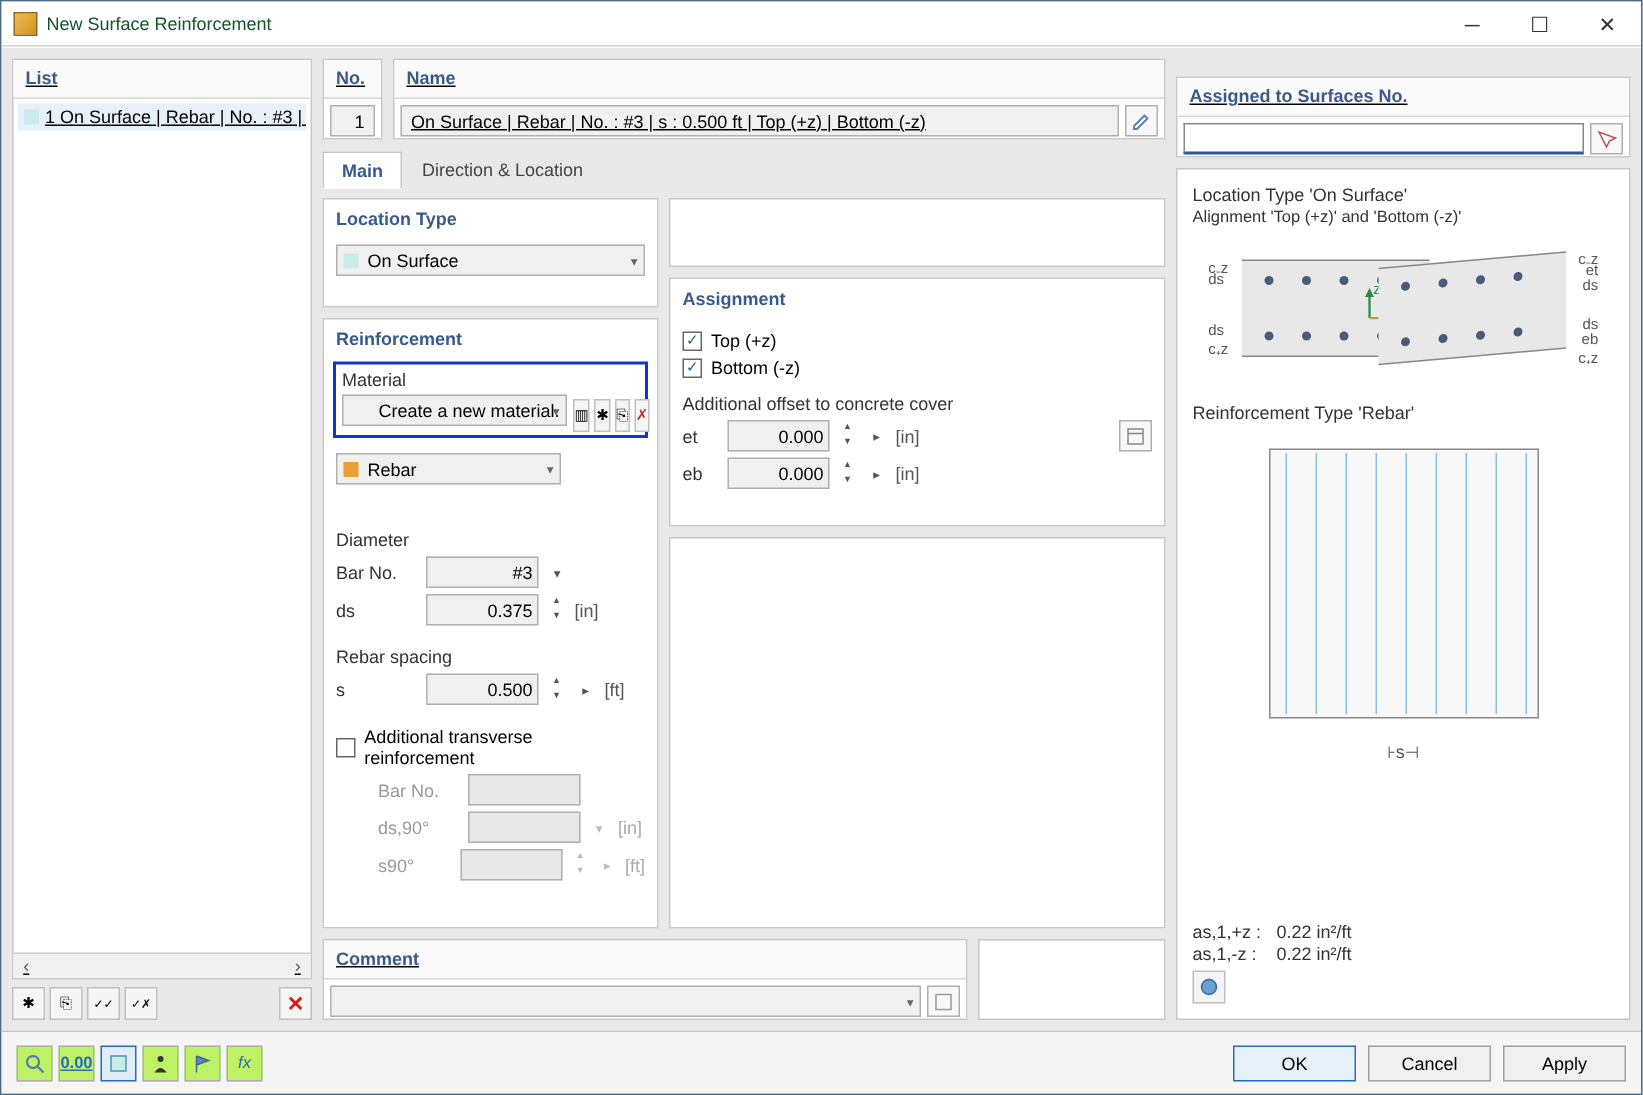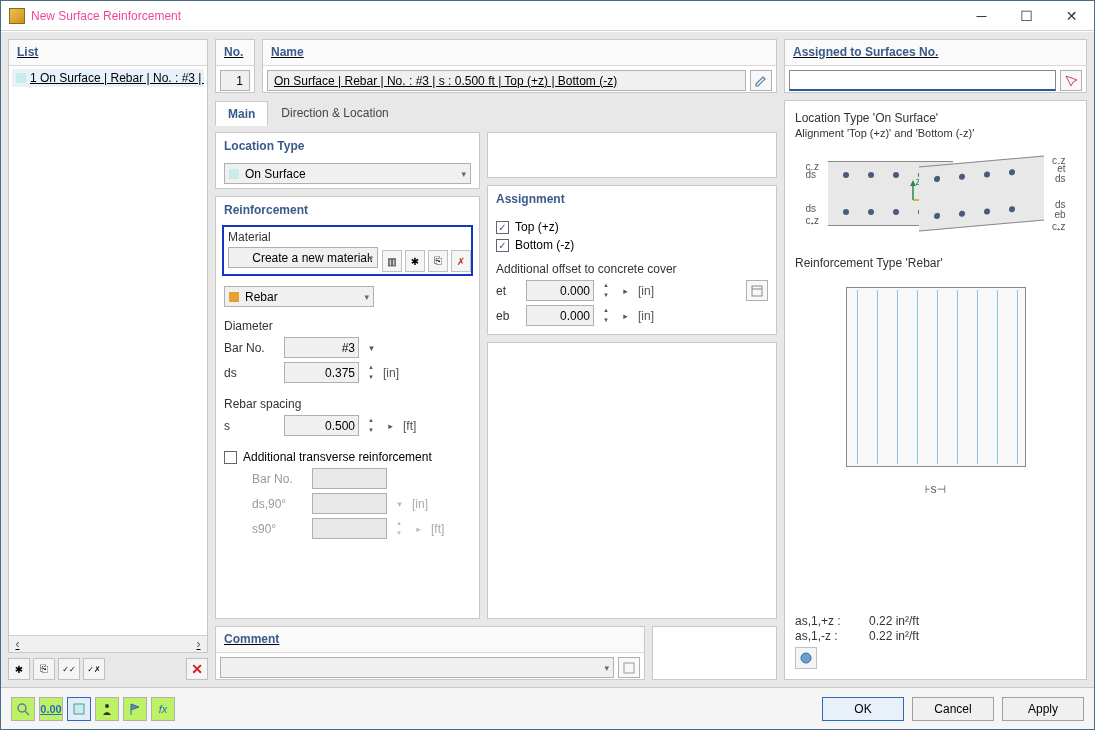--- a/index.html
+++ b/index.html
@@ -1,21 +1,21 @@
 <!DOCTYPE html>
 <html><head>
 <meta charset="utf-8">
 <style>
 * { box-sizing: border-box; margin: 0; padding: 0; font-family: "Segoe UI", Tahoma, sans-serif; font-size: 12px; }
 body { background: #fff; width: 1095px; height: 730px; border: 1px solid #4a6a8a; overflow: hidden; position: relative; }
 
 
 .titlebar { height: 30px; display: flex; align-items: center; padding: 0 0 0 8px; background: #fff; border-bottom: 1px solid #d0d0d0; }
 .titlebar-icon { width: 16px; height: 16px; margin-right: 6px; background: linear-gradient(135deg,#f0c050,#d09020); border: 1px solid #8a6a20; }
-.titlebar-title { flex: 1; color: #ec4899; }
+.titlebar-title { flex: 1; color: #14532d; }
 .titlebar-btns { display: flex; }
 .titlebar-btn { width: 45px; height: 29px; display: flex; align-items: center; justify-content: center; color: #333; font-size: 14px; }
 
 
 .content { position: absolute; top: 31px; left: 0; right: 0; bottom: 42px; background: #e8e8e8; padding: 7px; display: flex; gap: 7px; }
 
 .panel { background: #fff; border: 1px solid #c8c8c8; text-decoration: underline; }
 .panel-header { height: 26px; padding: 5px 8px; color: #3a5a8a; font-weight: 600; border-bottom: 1px solid #d8d8d8; background: #fafafa; }
 
 
@@ -40,26 +40,26 @@
 .textfield { height: 21px; border: 1px solid #b0b0b0; background: #f0f0f0; padding: 0 6px; width: 100%; text-align: left; }
 .textfield.right { text-align: right; }
 .icon-btn { width: 22px; height: 21px; border: 1px solid #b0b0b0; background: #f8f8f8; display: flex; align-items: center; justify-content: center; flex-shrink: 0; }
 
 
 .tabs { height: 25px; background: #e8e8e8; display: flex; gap: 0; }
 .tab { padding: 5px 12px; color: #444; border: 1px solid transparent; }
 .tab.active { background: #fff; border: 1px solid #c8c8c8; border-bottom-color: #fff; color: #3a5a8a; font-weight: 600; position: relative; top: 1px; }
 
 .mid-body { flex: 1; display: flex; gap: 7px; }
-.mid-left { width: 265px; display: flex; flex-direction: column; gap: 7px; }
+.mid-left { width: 224px; display: flex; flex-direction: column; gap: 7px; }
 .mid-right { flex: 1; display: flex; flex-direction: column; gap: 7px; }
 
 .section { background: #fff; border: 1px solid #c8c8c8; }
 .section-h { padding: 6px 8px; color: #3a5a8a; font-weight: 600; }
-.section-b { padding: 4px 8px 4px 8px; }
+.section-b { padding: 4px 8px 20px 8px; }
 
 .dropdown { height: 21px; border: 1px solid #b0b0b0; background: #f0f0f0; display: flex; align-items: center; padding: 0 4px; width: 100%; position: relative; }
 .dropdown .dd-arrow { position: absolute; right: 4px; color: #666; font-size: 9px; }
 .dropdown.withswatch::before { content: ""; width: 10px; height: 10px; background: #c8ecec; margin-right: 6px; }
 .dropdown.rebar::before { content: ""; width: 10px; height: 10px; background: #e8a030; margin-right: 6px; }
 
 .field-row { display: flex; align-items: center; margin: 4px 0; gap: 5px; }
 .field-label { width: 55px; color: #333; }
 .field-label.sub { color: #999; padding-left: 28px; width: 83px; }
 .field-input { width: 75px; height: 21px; border: 1px solid #b0b0b0; background: #f0f0f0; text-align: right; padding: 0 3px; display: flex; align-items: center; justify-content: flex-end; }
@@ -97,21 +97,21 @@
 .slab { position: absolute; width: 125px; height: 65px; background: #e8e8e8; border-top: 1px solid #888; border-bottom: 1px solid #888; }
 .slab.left { left: 22px; top: 10px; }
 .slab.right { right: 22px; top: 10px; transform: skewY(-5deg); }
 .rebar-dot { width: 6px; height: 6px; background: #4a5a7a; border-radius: 50%; position: absolute; }
 .axis-label { position: absolute; font-size: 10px; color: #555; }
 
 .rebar-diag { margin: 15px auto; width: 180px; height: 180px; border: 1px solid #888; background: #f8f8f8; position: relative; }
 .rebar-line { position: absolute; top: 2px; bottom: 2px; width: 1px; background: #88c0e8; }
 
 .results { margin-top: auto; }
-.result-row { display: flex; gap: 24px; color: #333; margin: 1px 0; }
+.result-row { display: flex; gap: 6px; color: #333; margin: 1px 0; }
 .result-label { width: 50px; }
 
 
 .bottom-bar { position: absolute; left: 0; right: 0; bottom: 0; height: 42px; border-top: 1px solid #c8c8c8; background: #f5f5f5; display: flex; align-items: center; padding: 0 10px; gap: 4px; }
 .bottom-tool { width: 24px; height: 24px; border: 1px solid #b0b0b0; background: #bef264; display: flex; align-items: center; justify-content: center; font-size: 11px; }
 .bottom-tool.active { border: 1px solid #2a6ac0; background: #e0edf8; }
 .bottom-btns { margin-left: auto; display: flex; gap: 8px; }
 .btn { width: 82px; height: 24px; border: 1px solid #a0a0a0; background: #f0f0f0; display: flex; align-items: center; justify-content: center; }
 .btn.primary { border: 1px solid #2a6ac0; background: #e8f0fa; }
 
@@ -214,21 +214,21 @@
               <div class="tool-btn">✱</div>
               <div class="tool-btn">⎘</div>
               <div class="tool-btn" style="color:#c03030;">✗</div>
             </div>
 
             <div class="dropdown rebar" style="width:150px;">
               <span>Rebar</span>
               <span class="dd-arrow">▾</span>
             </div>
 
-            <div class="label" style="margin-top:12px;">Diameter</div>
+            <div class="label" style="margin-top:30px;">Diameter</div>
             <div class="field-row">
               <div class="field-label">Bar No.</div>
               <div class="field-input">
                   <span>#3</span>
                 </div>
               <div class="extra-btn">▾</div>
             </div>
             <div class="field-row">
               <div class="field-label"><span>ds</span></div>
               <div class="field-input">
@@ -347,21 +347,21 @@
                 <rect x="1" y="1" width="10" height="10" fill="none" stroke="#999"></rect>
               </svg>
           </div>
         </div>
       </div>
       <div class="panel spacer-panel"></div>
     </div>
   </div>
 
   <div class="col-right">
-    <div class="panel assigned-panel" style="height:54px;">
+    <div class="panel assigned-panel" style="height:54px;margin-top:12px;">
       <div class="panel-header">Assigned to Surfaces No.</div>
       <div class="panel-body">
         <input class="assigned-input" value="" style="">
         <div class="icon-btn">
           <svg width="14" height="14">
               <path d="M2 2 L7 12 L9 8 L13 6 Z" fill="none" stroke="#c05050" stroke-width="1"></path>
             </svg>
         </div>
       </div>
     </div>

